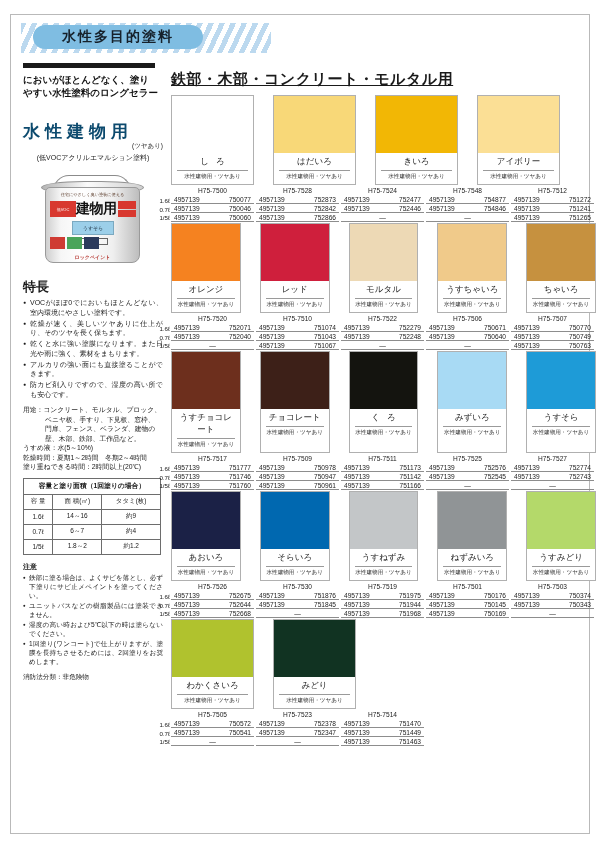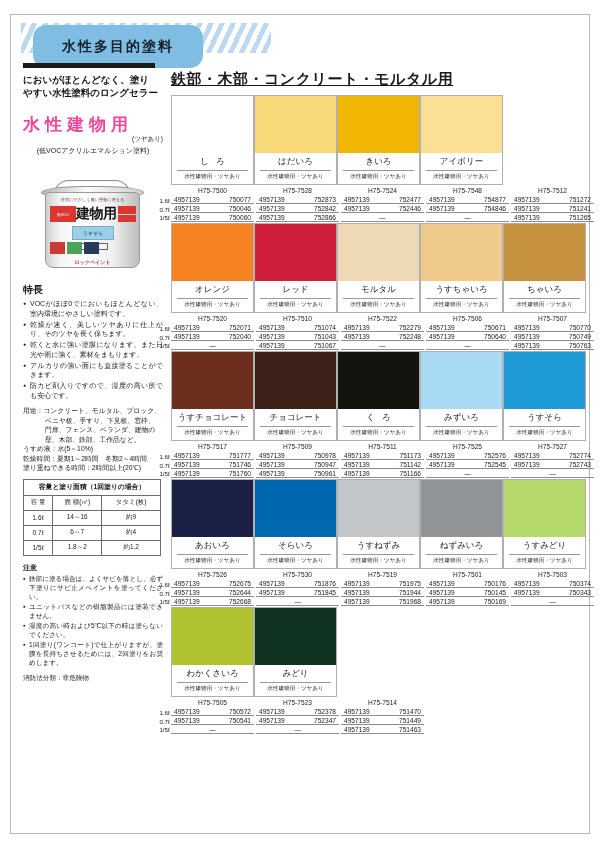--- a/index.html
+++ b/index.html
@@ -20,42 +20,42 @@
   }
 
   
   .hdr { position:absolute; left:10px; top:8px; width:560px; height:34px; }
   .hdr-stripes {
     position:absolute; left:0; top:0; width:250px; height:30px;
     background:repeating-linear-gradient(115deg,#bcd9ef 0 5px,#ffffff 5px 10px);
   }
   .hdr-pill {
     position:absolute; left:12px; top:2px;
-    width:170px; height:43px; border-radius:13px;
+    width:170px; height:24px; border-radius:13px;
     background:#7fbde2;
     display:flex; align-items:center; justify-content:center;
   }
   .hdr-pill span {
     font-size:14px; font-weight:bold; color:#16212b;
     letter-spacing:2px;
   }
 
   
   .left { position:absolute; left:12px; top:48px; width:140px; }
   .rule-bar { width:132px; height:5px; background:#1a1a1a; margin-bottom:5px; }
   .tagline { font-size:9.5px; line-height:13px; font-weight:bold; color:#111; }
   .prodname {
     font-size:17px; font-weight:bold; letter-spacing:5px;
-    margin-top:14px; color:#ec4899;
+    margin-top:21px; color:#0c4a6e;
   }
   .gloss { font-size:6.5px; text-align:right; margin-top:-1px; }
   .voc { font-size:7px; text-align:center; margin-top:2px; }
 
   
-  .can-wrap { position:relative; width:140px; height:95px; margin-top:24px; }
+  .can-wrap { position:relative; width:140px; height:95px; margin-top:12px; }
   .can-body {
     position:absolute; left:22px; top:12px; width:95px; height:76px;
     border-radius:5px 5px 8px 8px;
     background:linear-gradient(90deg,#cfcfcf 0%,#f6f6f6 16%,#ffffff 40%,#efefef 72%,#bdbdbd 100%);
     border:1px solid #9a9a9a;
     overflow:hidden;
   }
   .can-lid {
     position:absolute; left:18px; top:6px; width:103px; height:13px;
     border-radius:50%/60%;
@@ -99,21 +99,21 @@
     border:1px solid #666; font-size:4px; text-align:center; line-height:6px;
   }
   .can-chips { position:absolute; left:4px; bottom:13px; display:flex; gap:2px; }
   .can-chips i { display:block; width:15px; height:12px; }
   .can-brand {
     position:absolute; bottom:2px; left:0; width:100%;
     text-align:center; font-size:5px; font-weight:bold; color:#b4322c;
   }
 
   
-  .feat-title { font-size:10px; font-weight:bold; margin-top:8px; }
+  .feat-title { font-size:13px; font-weight:bold; margin-top:8px; }
   ul.feat { list-style:none; margin:2px 0 0 0; padding:0; }
   ul.feat li {
     font-size:7px; line-height:9.5px; padding-left:7px; position:relative;
     margin-bottom:1.5px; text-align:justify;
   }
   ul.feat li::before {
     content:"●"; position:absolute; left:0; top:0; font-size:5px;
   }
   .usage { font-size:6.8px; line-height:9.5px; margin-top:6px; }
   .usage .ind { display:block; padding-left:22px; }
@@ -134,21 +134,21 @@
     margin-bottom:1px; text-align:justify;
   }
   ul.notes li::before { content:"●"; position:absolute; left:0; top:0; font-size:4.5px; }
   .disposal { font-size:6.6px; margin-top:7px; }
 
   
   .right { position:absolute; left:160px; top:55px; width:425px; }
   .chart-title { font-size:15px; font-weight:bold; letter-spacing:0.5px; margin-bottom:6px;text-decoration:underline; }
 
   .row { margin-bottom:1px; }
-  .cards { display:flex; gap:0; }
+  .cards { display:flex; gap:19px; }
   .card { width:83px; border:1px solid #b0b0b0; background:#fff; }
   .swatch { height:57px; display:block; }
   .cname {
     text-align:center; font-size:8.5px; padding:3px 0 2px;
     border-bottom:1px solid #9a9a9a; margin:0 5px;
     letter-spacing:0px;
   }
   .cname.spaced { letter-spacing:7px; text-indent:7px; }
   .csub { text-align:center; font-size:5.6px; padding:2px 0 3px; color:#333; }
 

